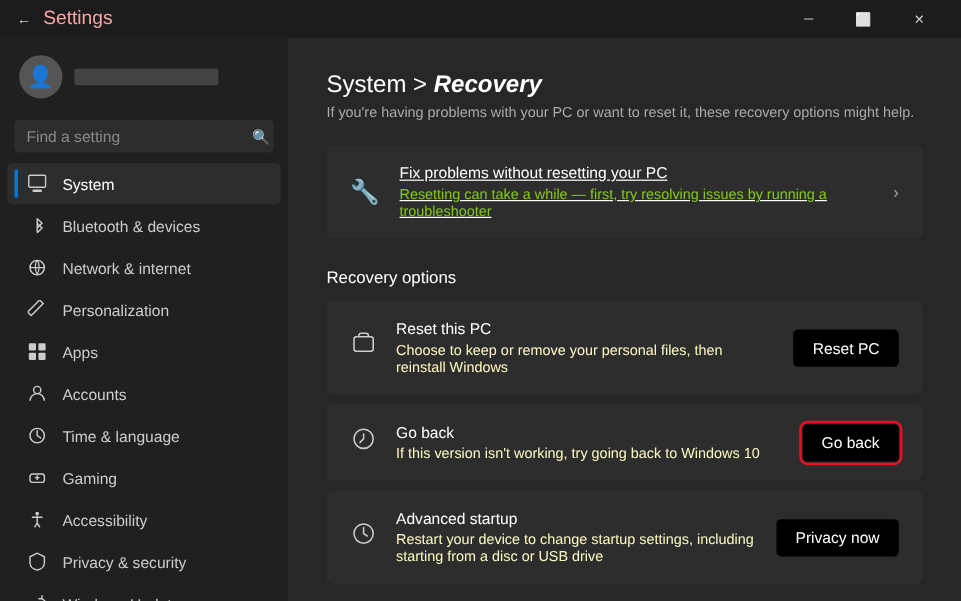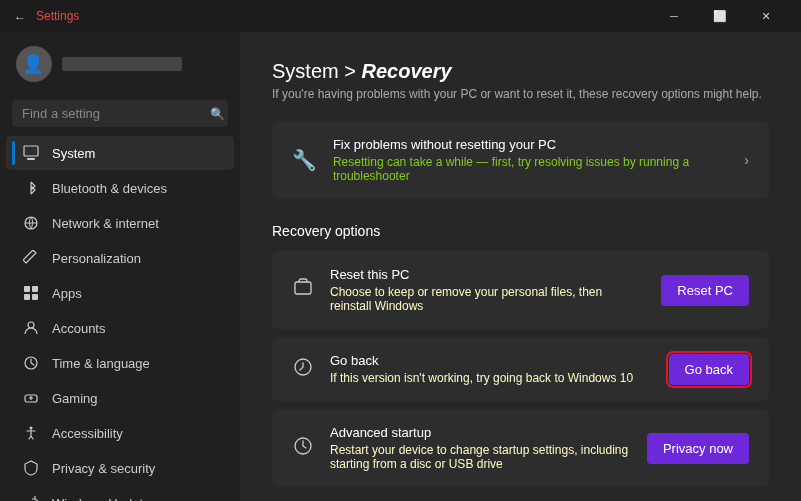--- a/index.html
+++ b/index.html
@@ -28,22 +28,22 @@
       height: 16px;
       display: flex;
       align-items: center;
       justify-content: center;
       color: #ccc;
       font-size: 12px;
       cursor: pointer;
       margin-right: 8px;
     }
     .titlebar-title {
-      font-size: 12px;
-      color: #ef4444;
+      font-size: 16px;
+      color: #fca5a5;
       flex: 1;
     }
     .titlebar-controls {
       display: flex;
       gap: 0;
     }
     .titlebar-btn {
       width: 46px;
       height: 32px;
       display: flex;
@@ -185,21 +185,21 @@
       background: #2d2d2d;
       border-radius: 6px;
       padding: 16px 20px;
       display: flex;
       align-items: center;
       gap: 16px;
       margin-bottom: 24px;
       cursor: pointer;
     }
     .card-icon { font-size: 20px; color: #ccc; flex-shrink: 0; }
-    .card-text { flex: 1; }
+    .card-text { flex: 1; text-decoration: underline; }
     .card-title { font-size: 13px; color: #fff; margin-bottom: 3px; }
     .card-subtitle { font-size: 12px; color: #84cc16; }
     .card-chevron { color: #aaa; font-size: 14px; }
 
     
     .section-title {
       font-size: 14px;
       font-weight: 400;
       color: #fff;
       margin-bottom: 12px;
@@ -213,21 +213,21 @@
       display: flex;
       align-items: center;
       gap: 16px;
       margin-bottom: 8px;
     }
     .option-icon { font-size: 20px; color: #ccc; flex-shrink: 0; }
     .option-text { flex: 1; }
     .option-title { font-size: 13px; color: #fff; margin-bottom: 3px; }
     .option-desc { font-size: 12px; color: #fef9c3; }
     .option-btn {
-      background: #6d28d9;
+      background: #000000;
       border: none;
       border-radius: 4px;
       color: #fff;
       font-size: 13px;
       padding: 8px 16px;
       cursor: pointer;
       font-family: 'Segoe UI', sans-serif;
       flex-shrink: 0;
       white-space: nowrap;
     }

